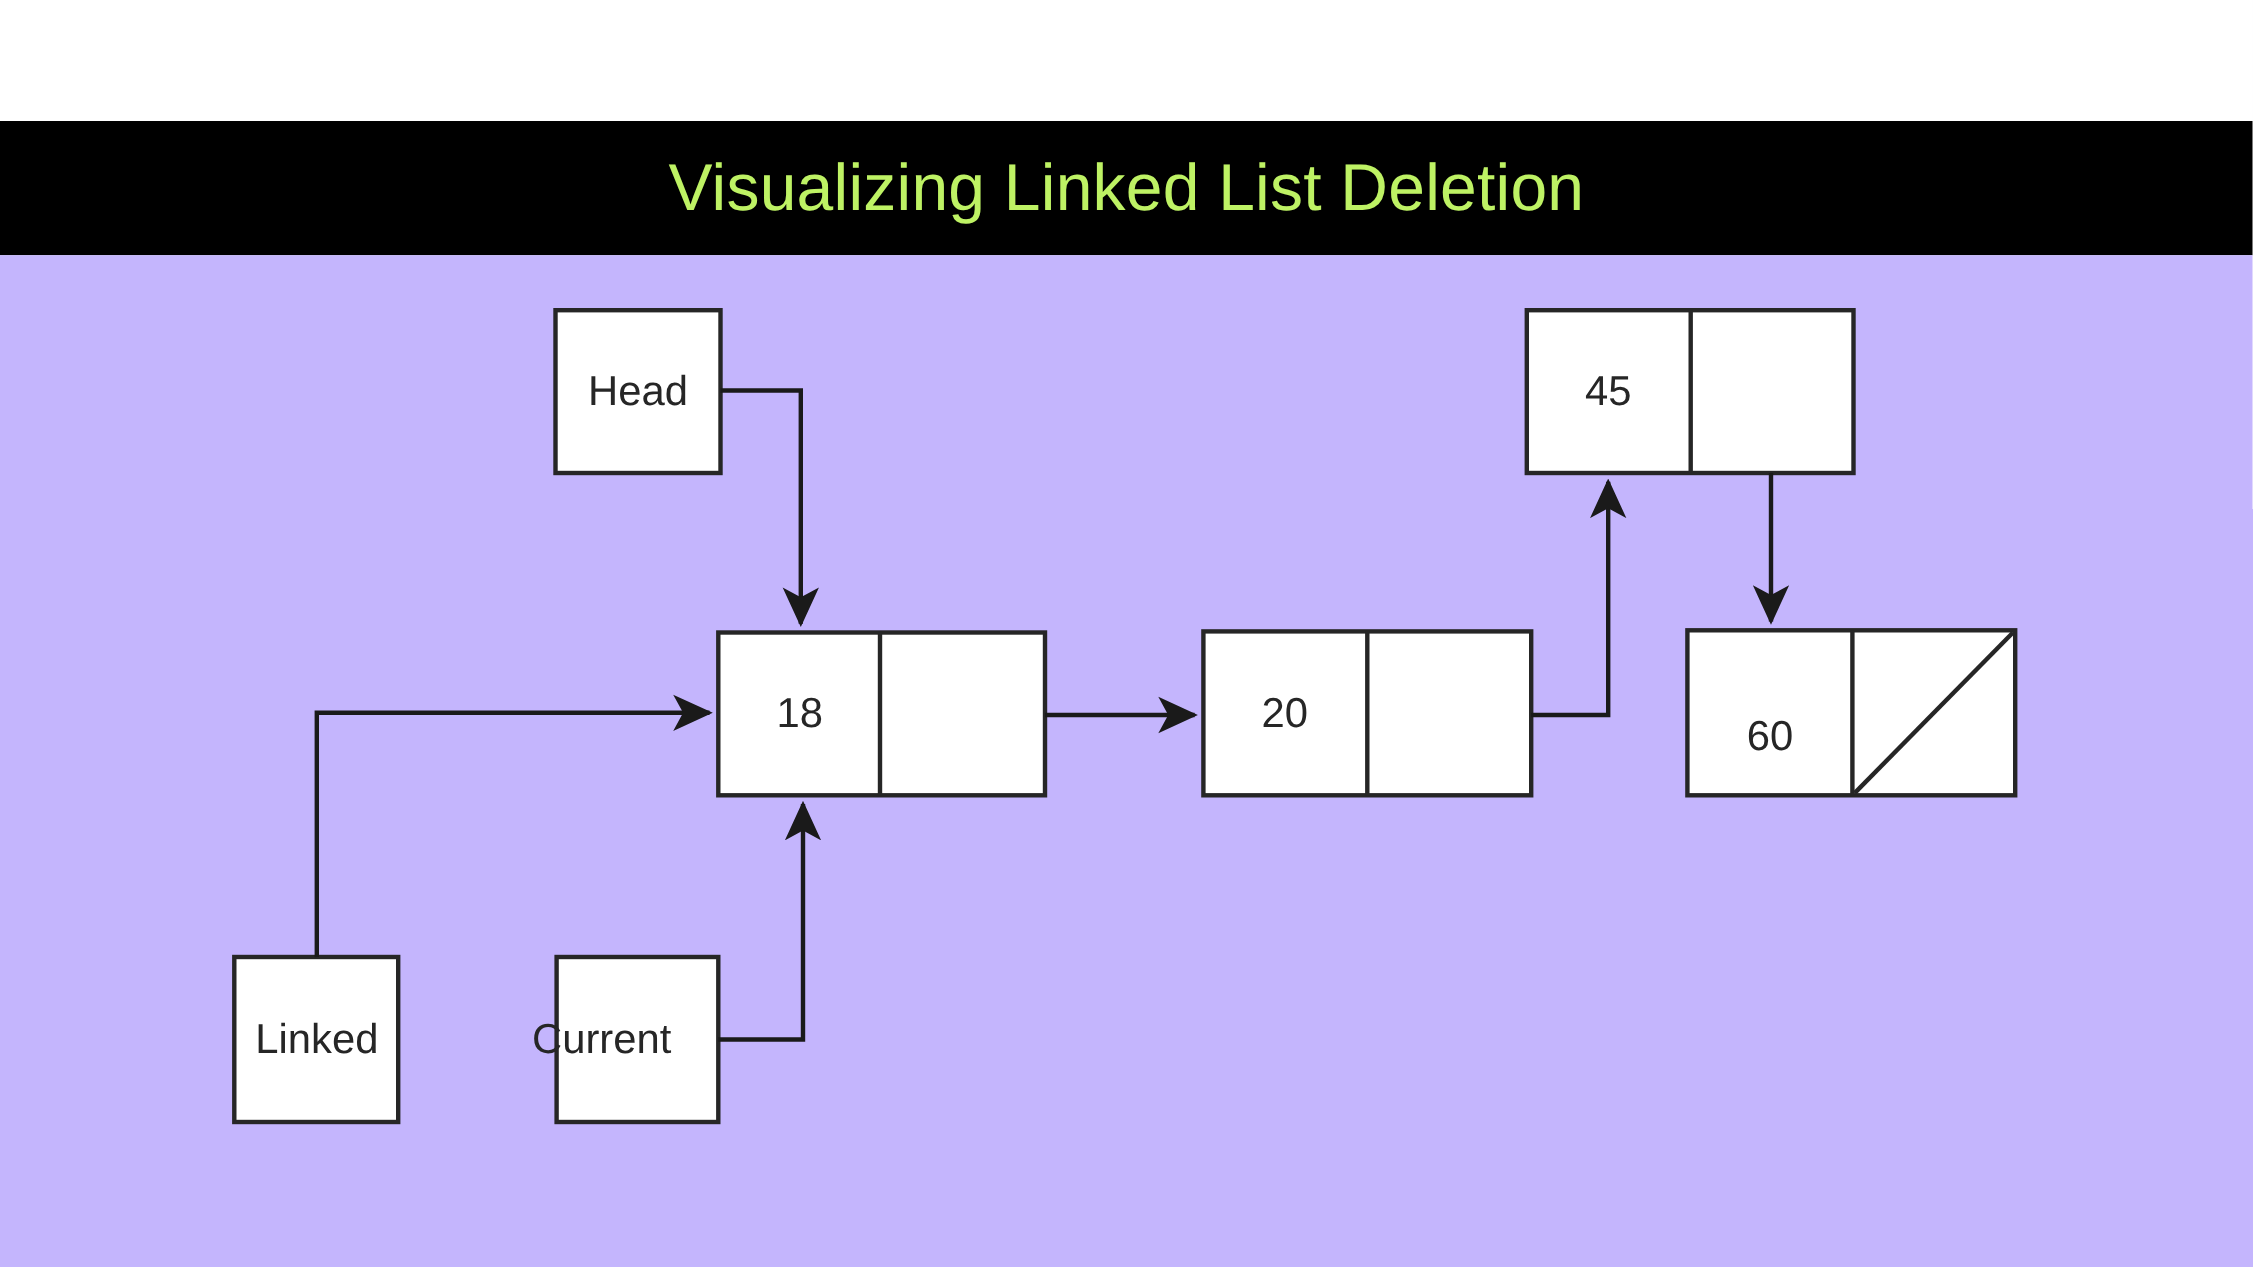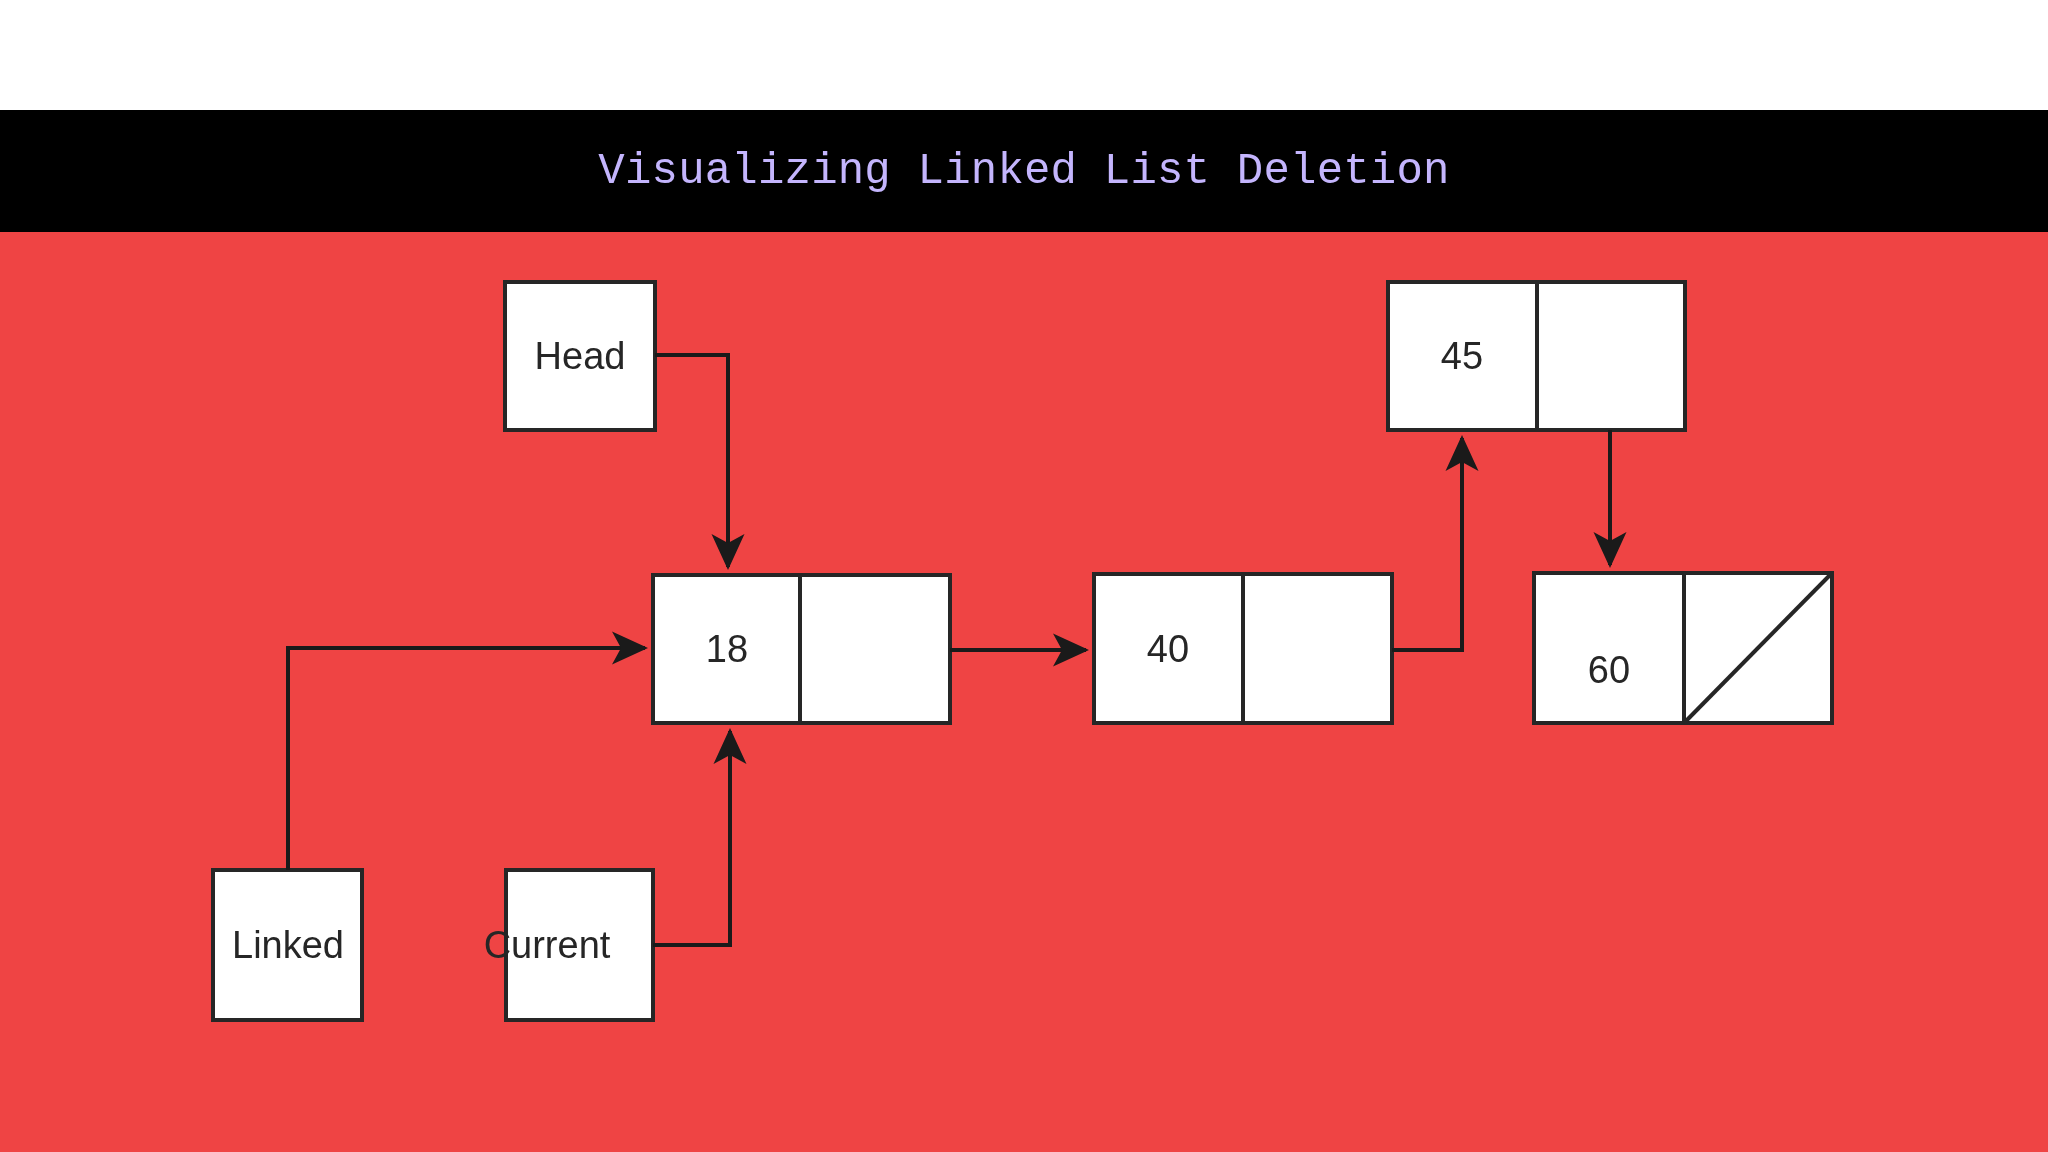--- a/index.html
+++ b/index.html
@@ -25,37 +25,37 @@
     left: 0;
     top: 110px;
     width: 2048px;
     height: 122px;
     background: #000000;
     display: flex;
     align-items: center;
     justify-content: center;
   }
   #title-text {
-    color: #c4b5fd;
-    font-family: Liberation Mono, monospace;
-    font-size: 44px;
+    color: #bef264;
+    font-family: Liberation Sans, sans-serif;
+    font-size: 60px;
     font-weight: 400;
     letter-spacing: 0.2px;
     line-height: 1;
     white-space: nowrap;
   }
 
   
   #diagram {
     position: absolute;
     left: 0;
     top: 232px;
     width: 2048px;
     height: 920px;
-    background: #ef4444;
+    background: #c4b5fd;
   }
   #diagram-svg {
     position: absolute;
     left: 0;
     top: 0;
     width: 2048px;
     height: 920px;
     display: block;
   }
 
@@ -125,20 +125,20 @@
     </svg>
 
     <div class="lbl lbl-center" style="left:580px; top:124px;">Head</div>
 
     <div class="lbl lbl-center" style="left:288px; top:713px;">Linked</div>
 
     <div class="lbl lbl-center" style="left:547px; top:713px;">Current</div>
 
     <div class="lbl lbl-center" style="left:727px; top:417px;">18</div>
 
-    <div class="lbl lbl-center" style="left:1168px; top:417px;">40</div>
+    <div class="lbl lbl-center" style="left:1168px; top:417px;">20</div>
 
     <div class="lbl lbl-center" style="left:1462px; top:124px;text-align:right;">45</div>
 
     <div class="lbl lbl-center" style="left:1609px; top:417px;margin-top:21px;">60</div>
 
   </div>
 </div>
 
 </body></html>

